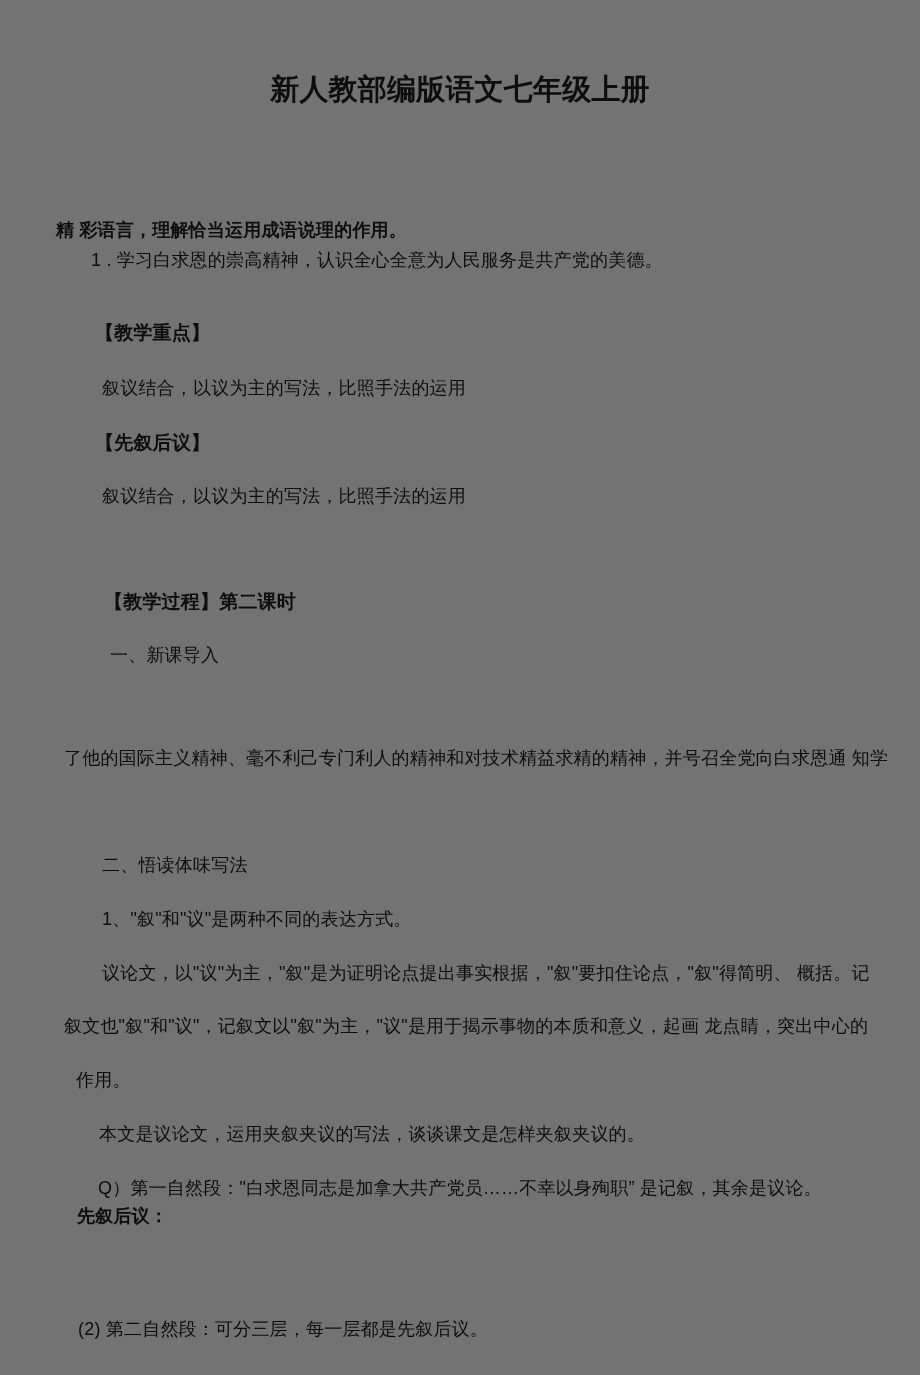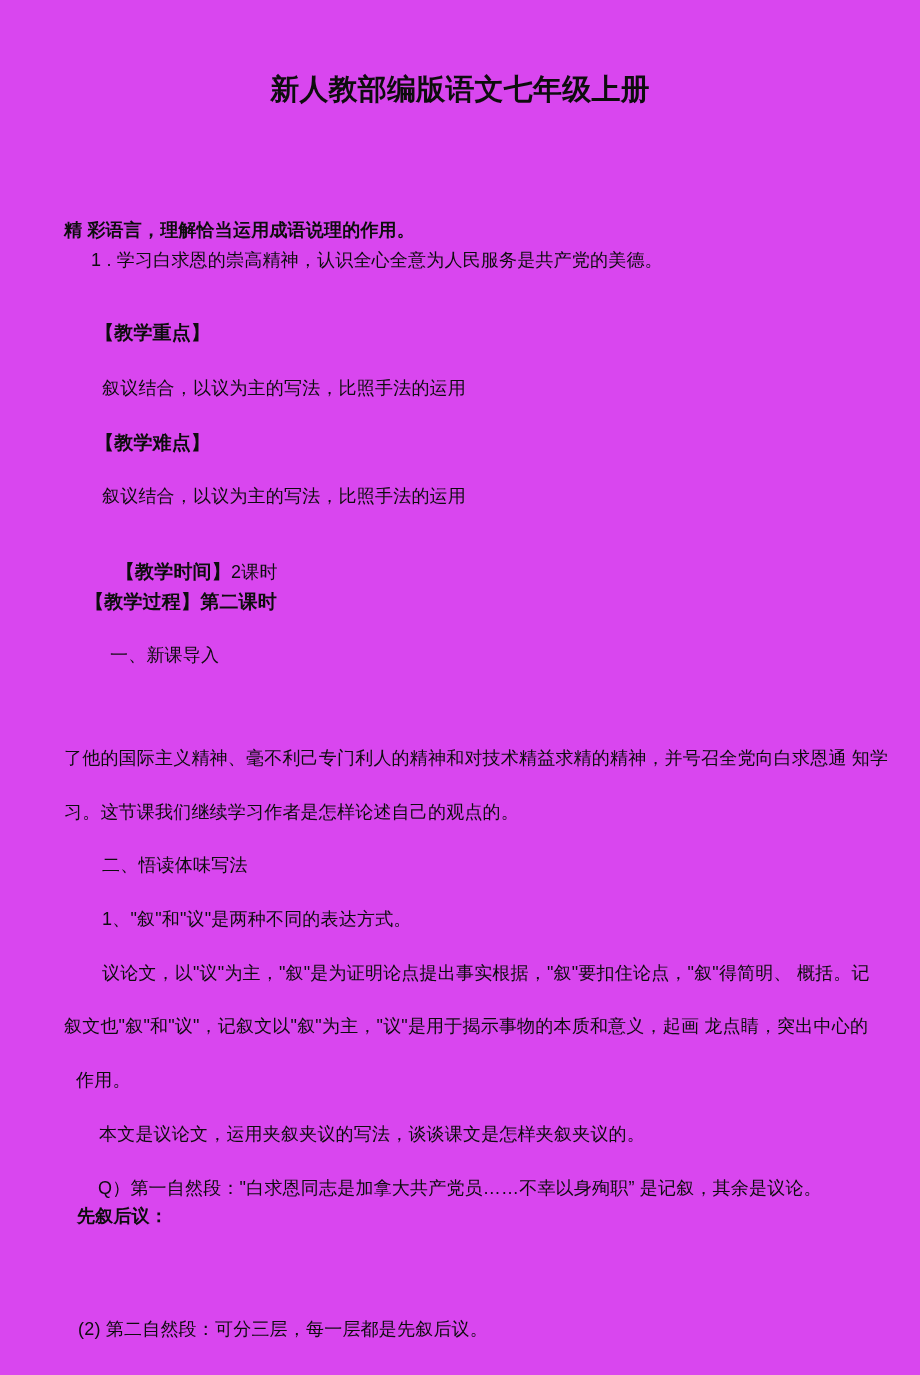--- a/index.html
+++ b/index.html
@@ -4,21 +4,21 @@
 <style>
   html, body {
     margin: 0;
     padding: 0;
     background: #ffffff;
   }
   .page {
     position: relative;
     width: 920px;
     height: 1375px;
-    background: #d946ef;
+    background: #737373;
     font-family: "Liberation Sans", sans-serif;
     color: #0d0d0d;
     overflow: hidden;
   }
   .ln {
     position: absolute;
     white-space: pre;
     font-size: 18px;
     line-height: 24px;
     letter-spacing: 0.2px;
@@ -35,44 +35,40 @@
 </style>
 </head>
 <body>
 
 <div class="page">
 
   <div class="ln center bold title-course" style="top:72px;">新人教部编版语文七年级上册</div>
 
 
 
-  <div class="ln bold" style="top:218px; left:64px;text-align:center;">精 彩语言，理解恰当运用成语说理的作用。</div>
+  <div class="ln bold" style="top:218px; left:56px;text-align:center;">精 彩语言，理解恰当运用成语说理的作用。</div>
 
   <div class="ln" style="top:248px; left:91px;">1 . 学习白求恩的崇高精神，认识全心全意为人民服务是共产党的美德。</div>
 
   <div class="ln bold heading" style="top:321px; left:95px;">【教学重点】</div>
 
   <div class="ln" style="top:376px; left:102px;">叙议结合，以议为主的写法，比照手法的运用</div>
 
-  <div class="ln bold heading" style="top:431px; left:95px;">【教学难点】</div>
+  <div class="ln bold heading" style="top:431px; left:95px;">【先叙后议】</div>
 
   <div class="ln" style="top:484px; left:102px;">叙议结合，以议为主的写法，比照手法的运用</div>
 
-  <div class="ln" style="top:536px; left:95px;">
-    <span class="bold heading">【教学时间】</span><span>2课时</span>
-  </div>
 
-  <div class="ln bold heading" style="top:590px; left:85px;">【教学过程】第二课时</div>
+  <div class="ln bold heading" style="top:590px; left:104px;">【教学过程】第二课时</div>
 
   <div class="ln" style="top:643px; left:110px;">一、新课导入</div>
 
 
   <div class="ln" style="top:746px; left:64px;">了他的国际主义精神、毫不利己专门利人的精神和对技术精益求精的精神，并号召全党向白求恩通 知学</div>
 
-  <div class="ln" style="top:800px; left:64px;">习。这节课我们继续学习作者是怎样论述自己的观点的。</div>
 
   <div class="ln" style="top:853px; left:102px;">二、悟读体味写法</div>
 
   <div class="ln" style="top:907px; left:102px;">1、"叙"和"议"是两种不同的表达方式。</div>
 
   <div class="ln" style="top:961px; left:102px;">议论文，以"议"为主，"叙"是为证明论点提出事实根据，"叙"要扣住论点，"叙"得简明、 概括。记</div>
 
   <div class="ln" style="top:1014px; left:64px;">叙文也"叙"和"议"，记叙文以"叙"为主，"议"是用于揭示事物的本质和意义，起画 龙点睛，突出中心的</div>
 
   <div class="ln" style="top:1068px; left:64px;margin-left:12px;">作用。</div>

